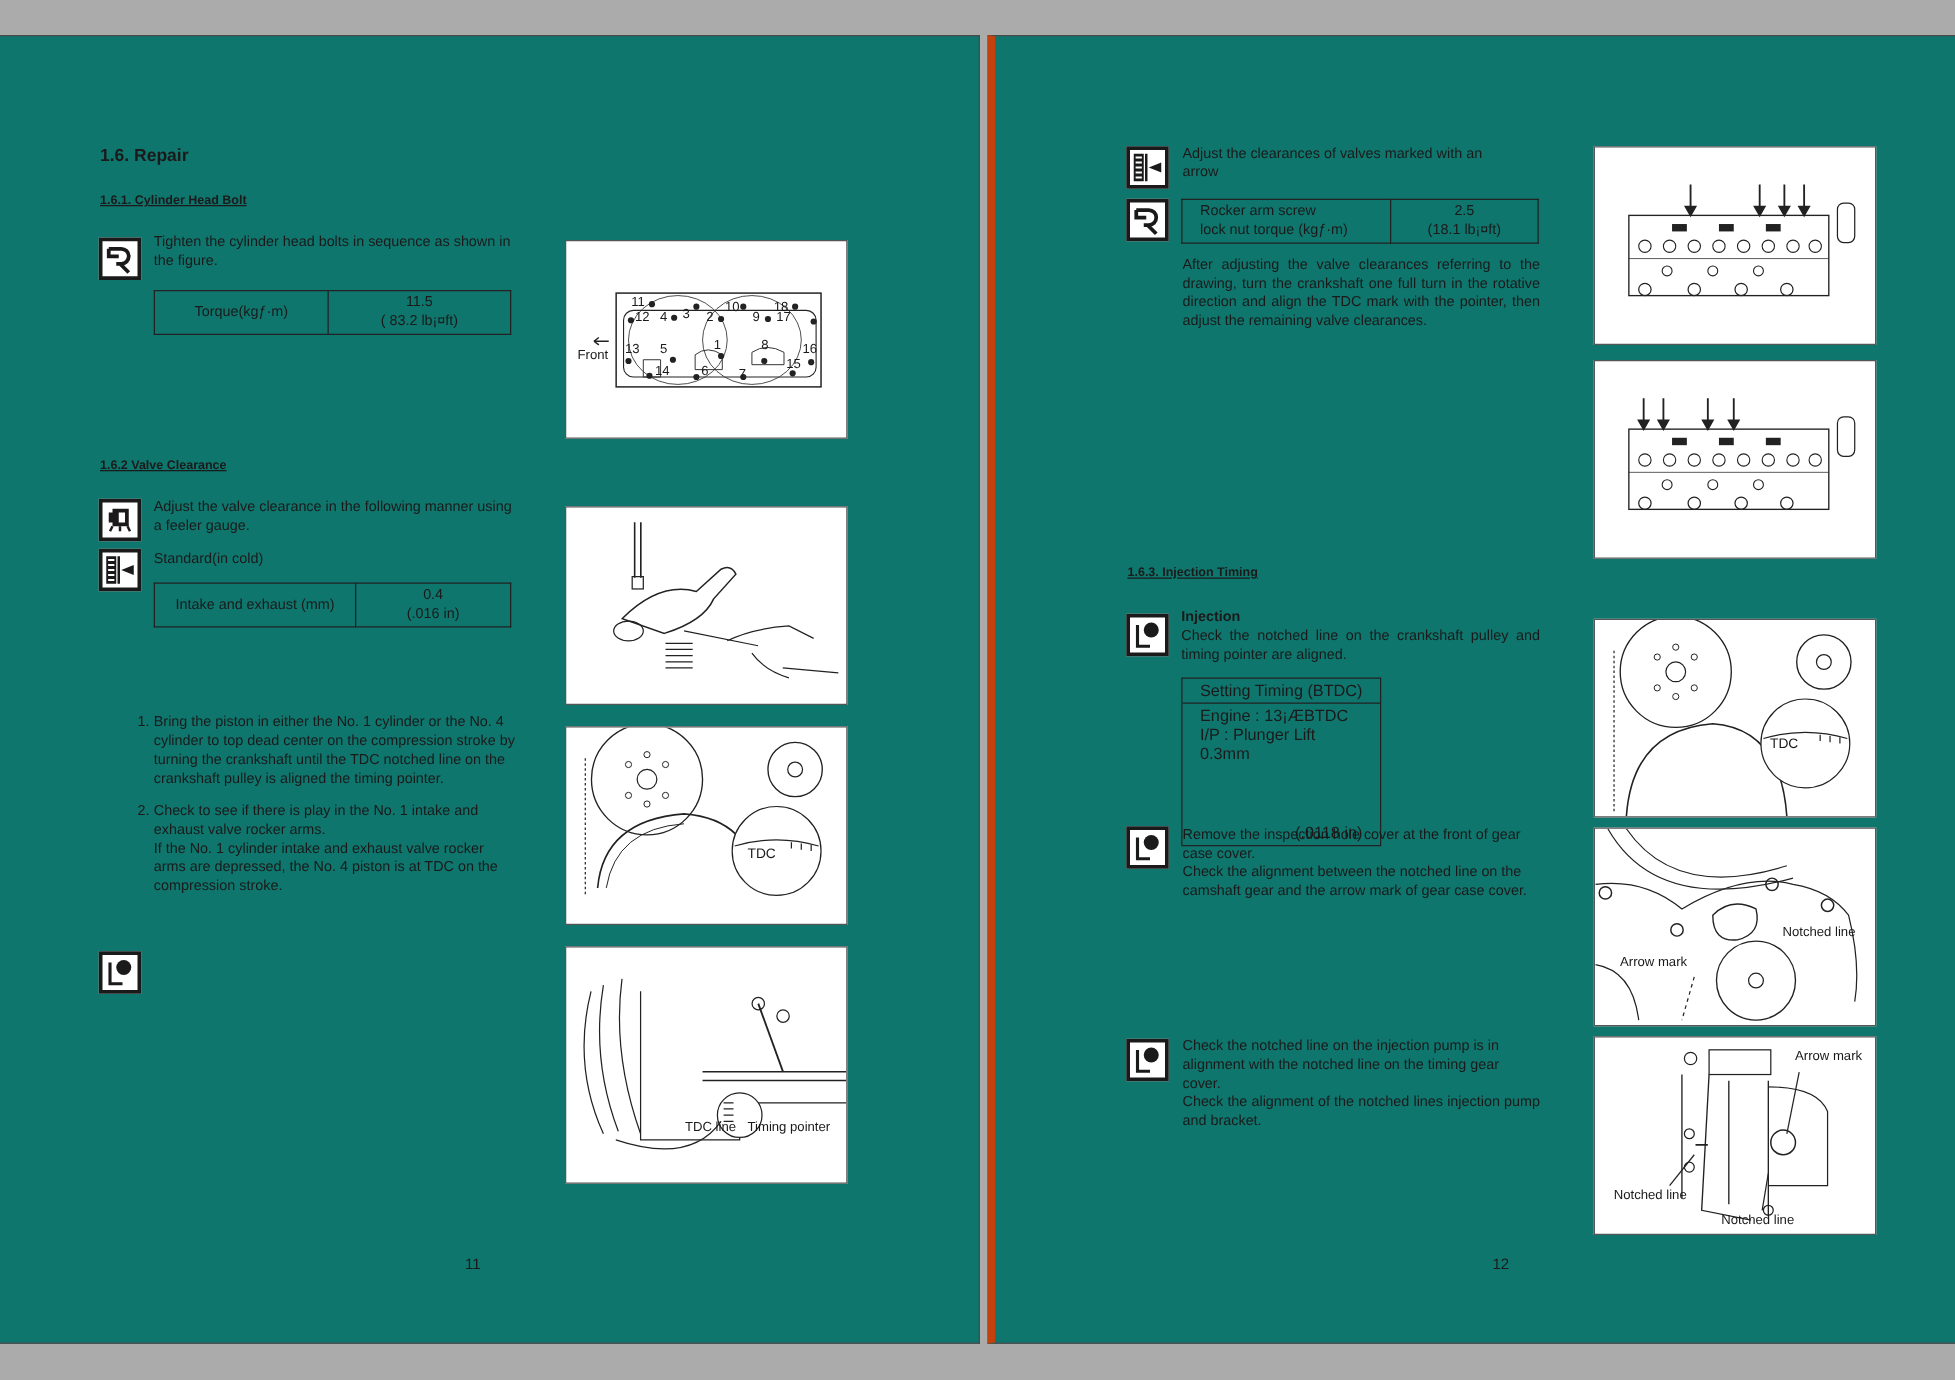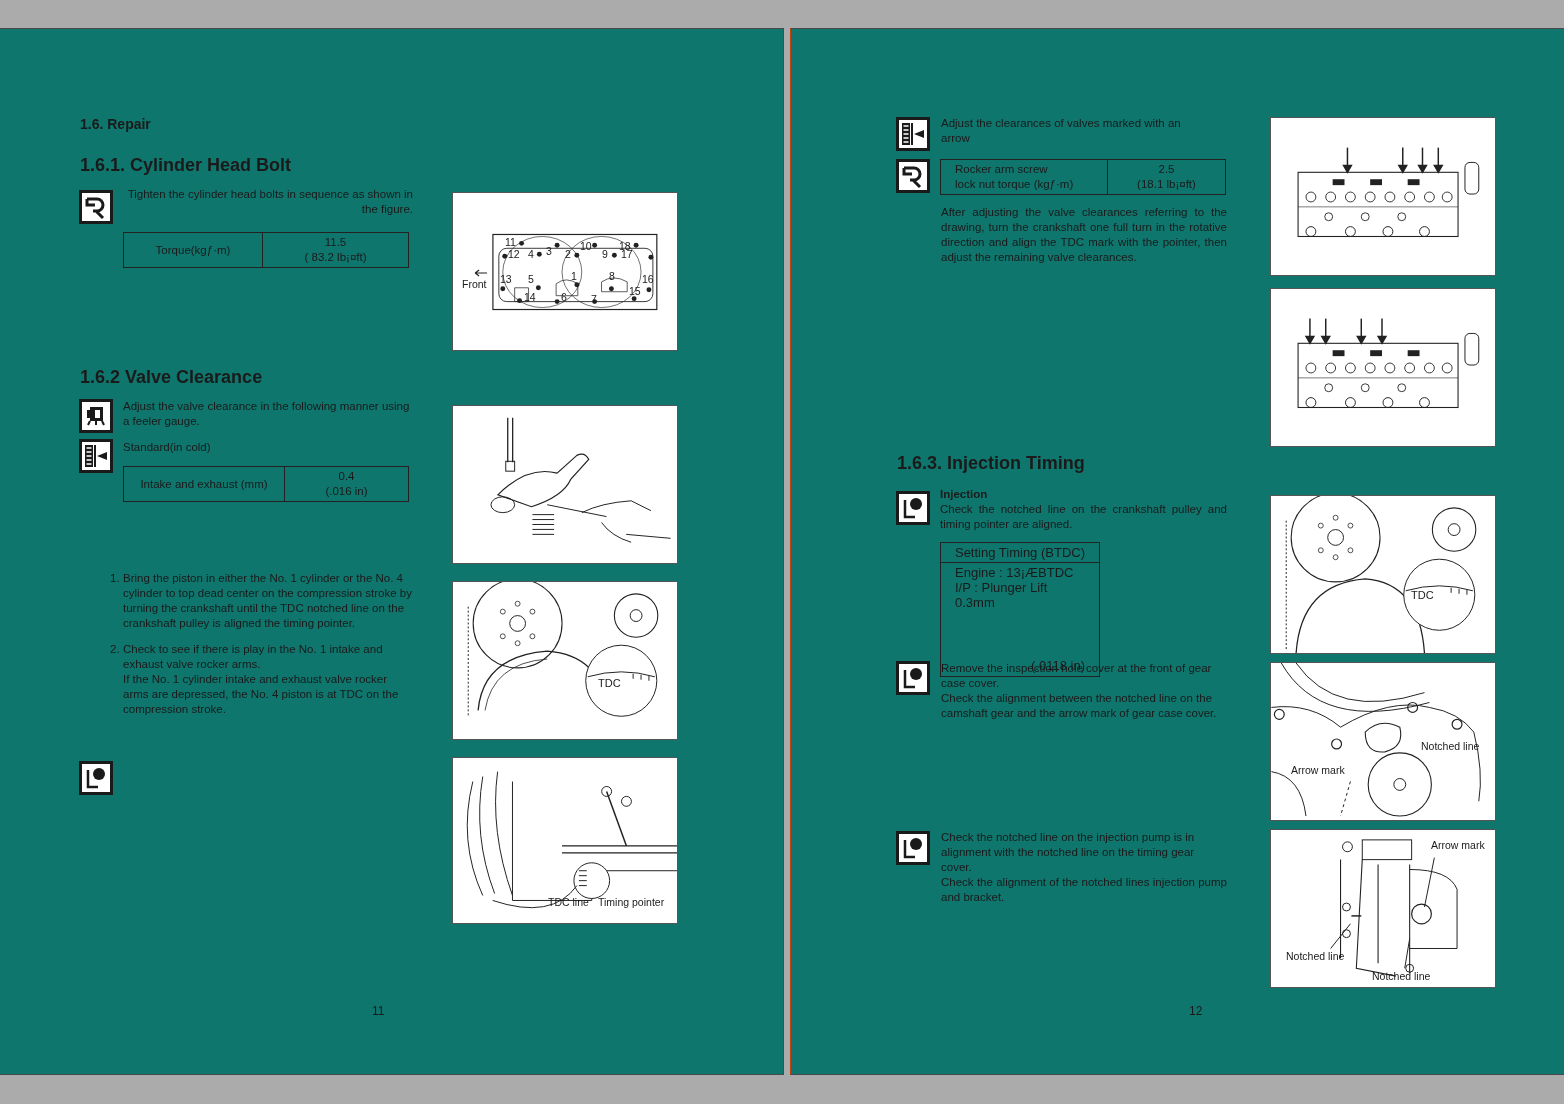--- a/index.html
+++ b/index.html
@@ -7,24 +7,24 @@
     width: 1564px; height: 1104px; position: relative; overflow: hidden;
     background: #ababab;
     font-family: "Liberation Sans", sans-serif; color: #1a1a1a;
   }
   .page {
     position: absolute; top: 28px; height: 1047px; background: #0f766e;
     border-top: 1px solid #4a4a4a; border-bottom: 1px solid #4a4a4a;
     box-sizing: border-box;
   }
   #page-left { left: 0; width: 784px; border-right: 1px solid #4a4a4a; }
-  #page-right { left: 790px; width: 774px; border-left: 1px solid #c2410c; padding-left: 37px; }
+  #page-right { left: 790px; width: 774px; border-left: 6px solid #c2410c; padding-left: 37px; }
   .abs { position: absolute; }
   .h1 { font-weight: bold; font-size: 14px; }
-  .h2 { font-weight: bold; font-size: 18px; }
+  .h2 { font-weight: bold; font-size: 10px; text-decoration: underline; }
   .txt { font-size: 11.5px; line-height: 15px; }
   .just { text-align: justify; }
   .icon {
     position: absolute; width: 34px; height: 34px; box-sizing: border-box;
     border: 3px solid #1a1a1a; background: #fff;
   }
   .icon svg { width: 100%; height: 100%; display: block; }
   table.spec { border-collapse: collapse; font-size: 11.5px; position: absolute; }
   table.spec td { border: 1px solid #222; text-align: center; line-height: 15px; padding: 1px 4px; }
   .fig { position: absolute; border: 1px solid #555; background: #fff; box-sizing: border-box; overflow: hidden; }
@@ -42,21 +42,21 @@
 
   <div class="abs h1" style="left:80px; top:87px;">1.6. Repair</div>
 
   <div class="abs h2" style="left:80px; top:126px;">1.6.1. Cylinder Head Bolt</div>
 
   <div class="icon" style="left:79px; top:161px;">
     <svg viewBox="0 0 28 28">
         <path d="M5 6 h10 a6 6 0 0 1 0 12 h-4 M5 6 v6 h8 M14 18 l7 7" fill="none" stroke="#1a1a1a" stroke-width="3"></path>
       </svg>
   </div>
-  <div class="abs txt" style="left:123px; top:158px; width:290px;text-align:right;">Tighten the cylinder head bolts in sequence as shown in the figure.</div>
+  <div class="abs txt" style="left:123px; top:158px; width:290px;">Tighten the cylinder head bolts in sequence as shown in the figure.</div>
 
   <table class="spec" style="left:123px; top:203px; width:286px;">
     <tbody>
         <tr>
       <td style="width:130px; height:32px;">Torque(kgƒ·m)</td>
       <td>
         <div>11.5</div>
         <div>( 83.2 lb¡¤ft)</div>
       </td>
     </tr>
@@ -202,21 +202,21 @@
     <span class="lbl" style="left:145px; top:95px; font-size:11px;">TDC</span>
   </div>
 
   <div class="icon" style="left:79px; top:732px;">
     <svg viewBox="0 0 28 28">
         <circle cx="17" cy="10" r="6" fill="#1a1a1a"></circle>
         <path d="M6 6 v17 h10" fill="none" stroke="#1a1a1a" stroke-width="2.5"></path>
       </svg>
   </div>
 
-  <div class="fig" style="left:452px; top:728px; width:226px; height:167px;">
+  <div class="fig" style="left:452px; top:728px; width:226px; height:190px;">
     <svg viewBox="0 0 226 159">
       <path d="M20 20 q-15 60 10 115 M30 15 q-10 60 12 118 M45 10 q-8 60 15 125" fill="none" stroke="#222" stroke-width="1"></path>
       <path d="M60 20 v120 h80 v-30 h86" fill="none" stroke="#222"></path>
       <path d="M110 85 h116 M110 92 h116" stroke="#222" stroke-width="1.3"></path>
       <circle cx="155" cy="30" r="5" fill="none" stroke="#222"></circle>
       <circle cx="175" cy="40" r="5" fill="none" stroke="#222"></circle>
       <path d="M155 30 l20 55" stroke="#222" stroke-width="1.5"></path>
       <circle cx="140" cy="120" r="18" fill="#fff" stroke="#222"></circle>
       <g stroke="#222">
           <path d="M127 110 h8 M127 115 h8 M127 120 h8 M127 125 h8"></path>

